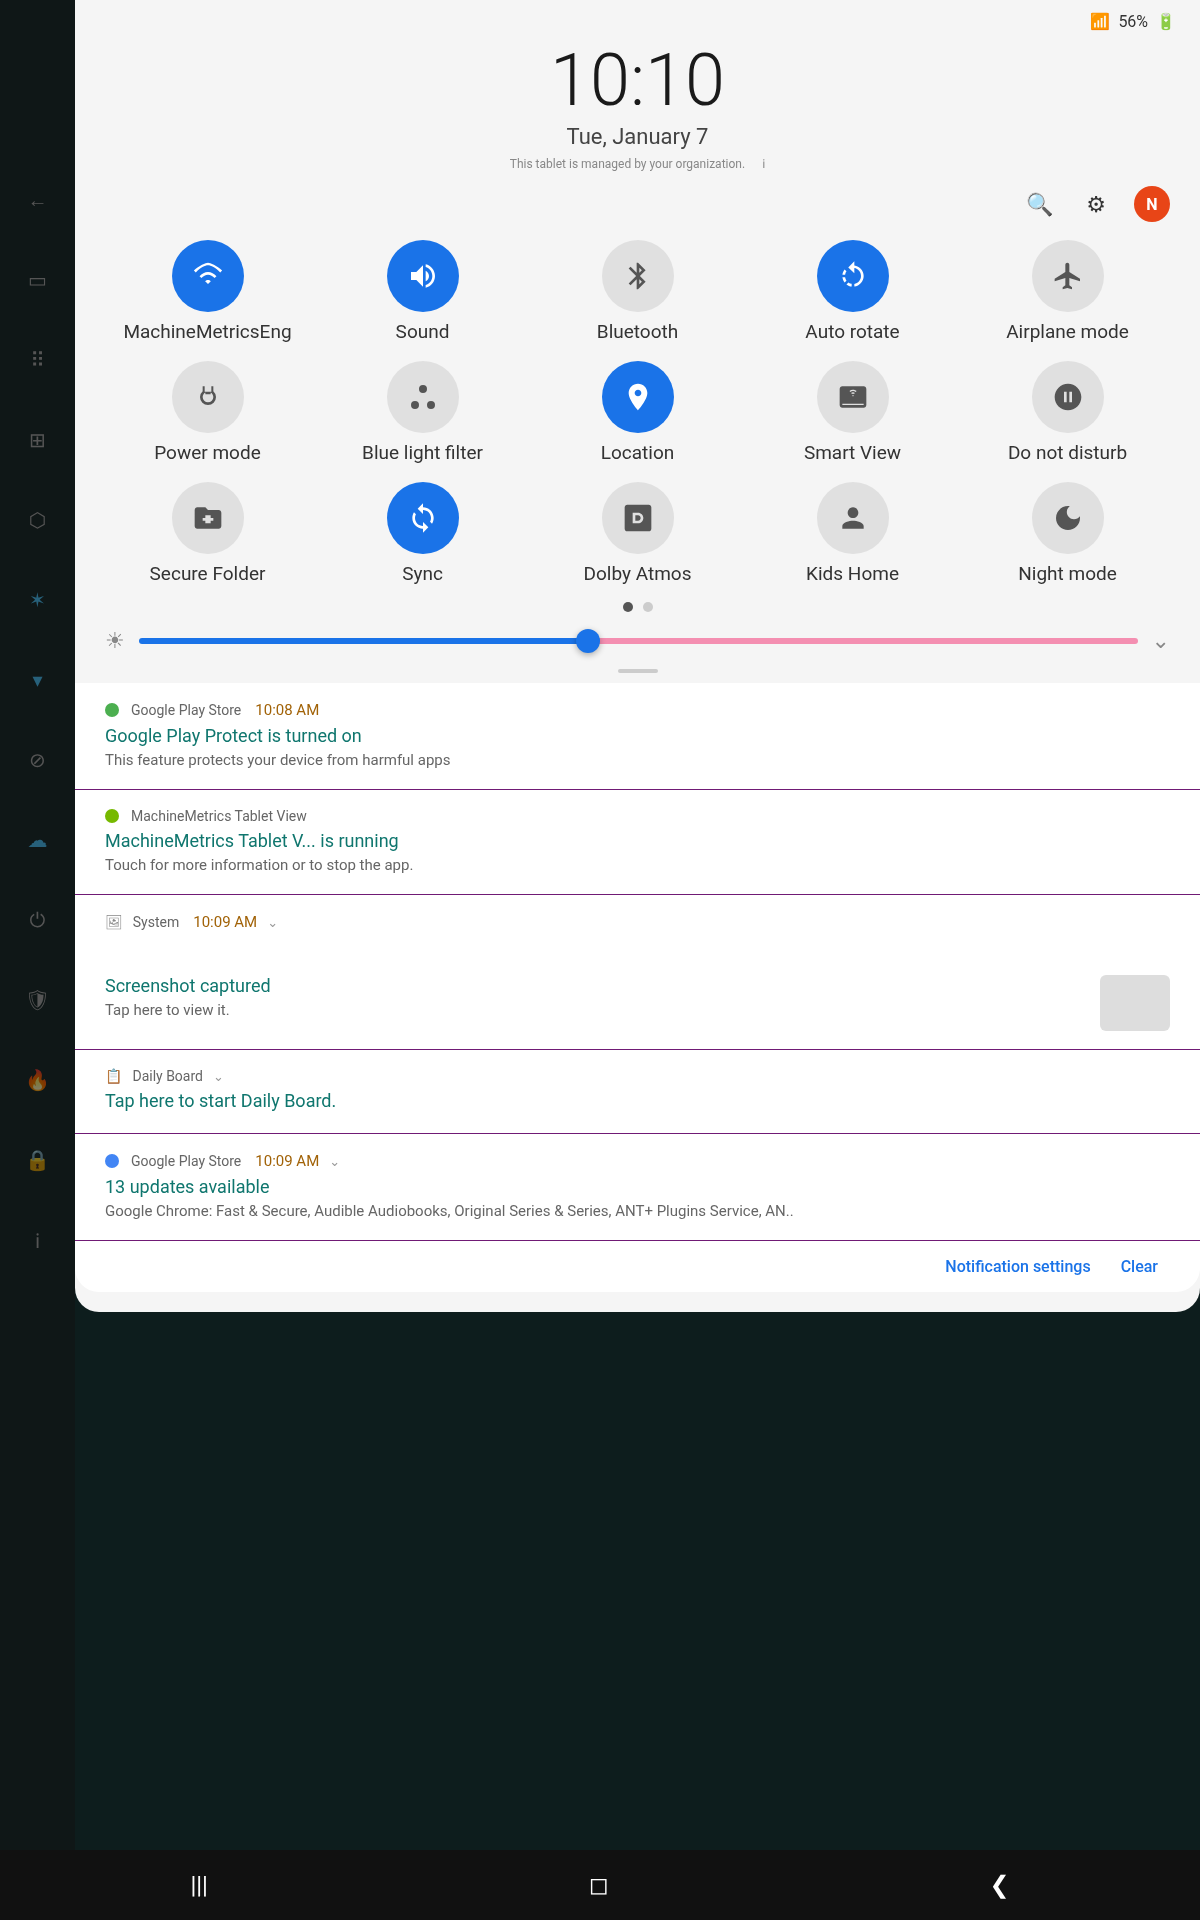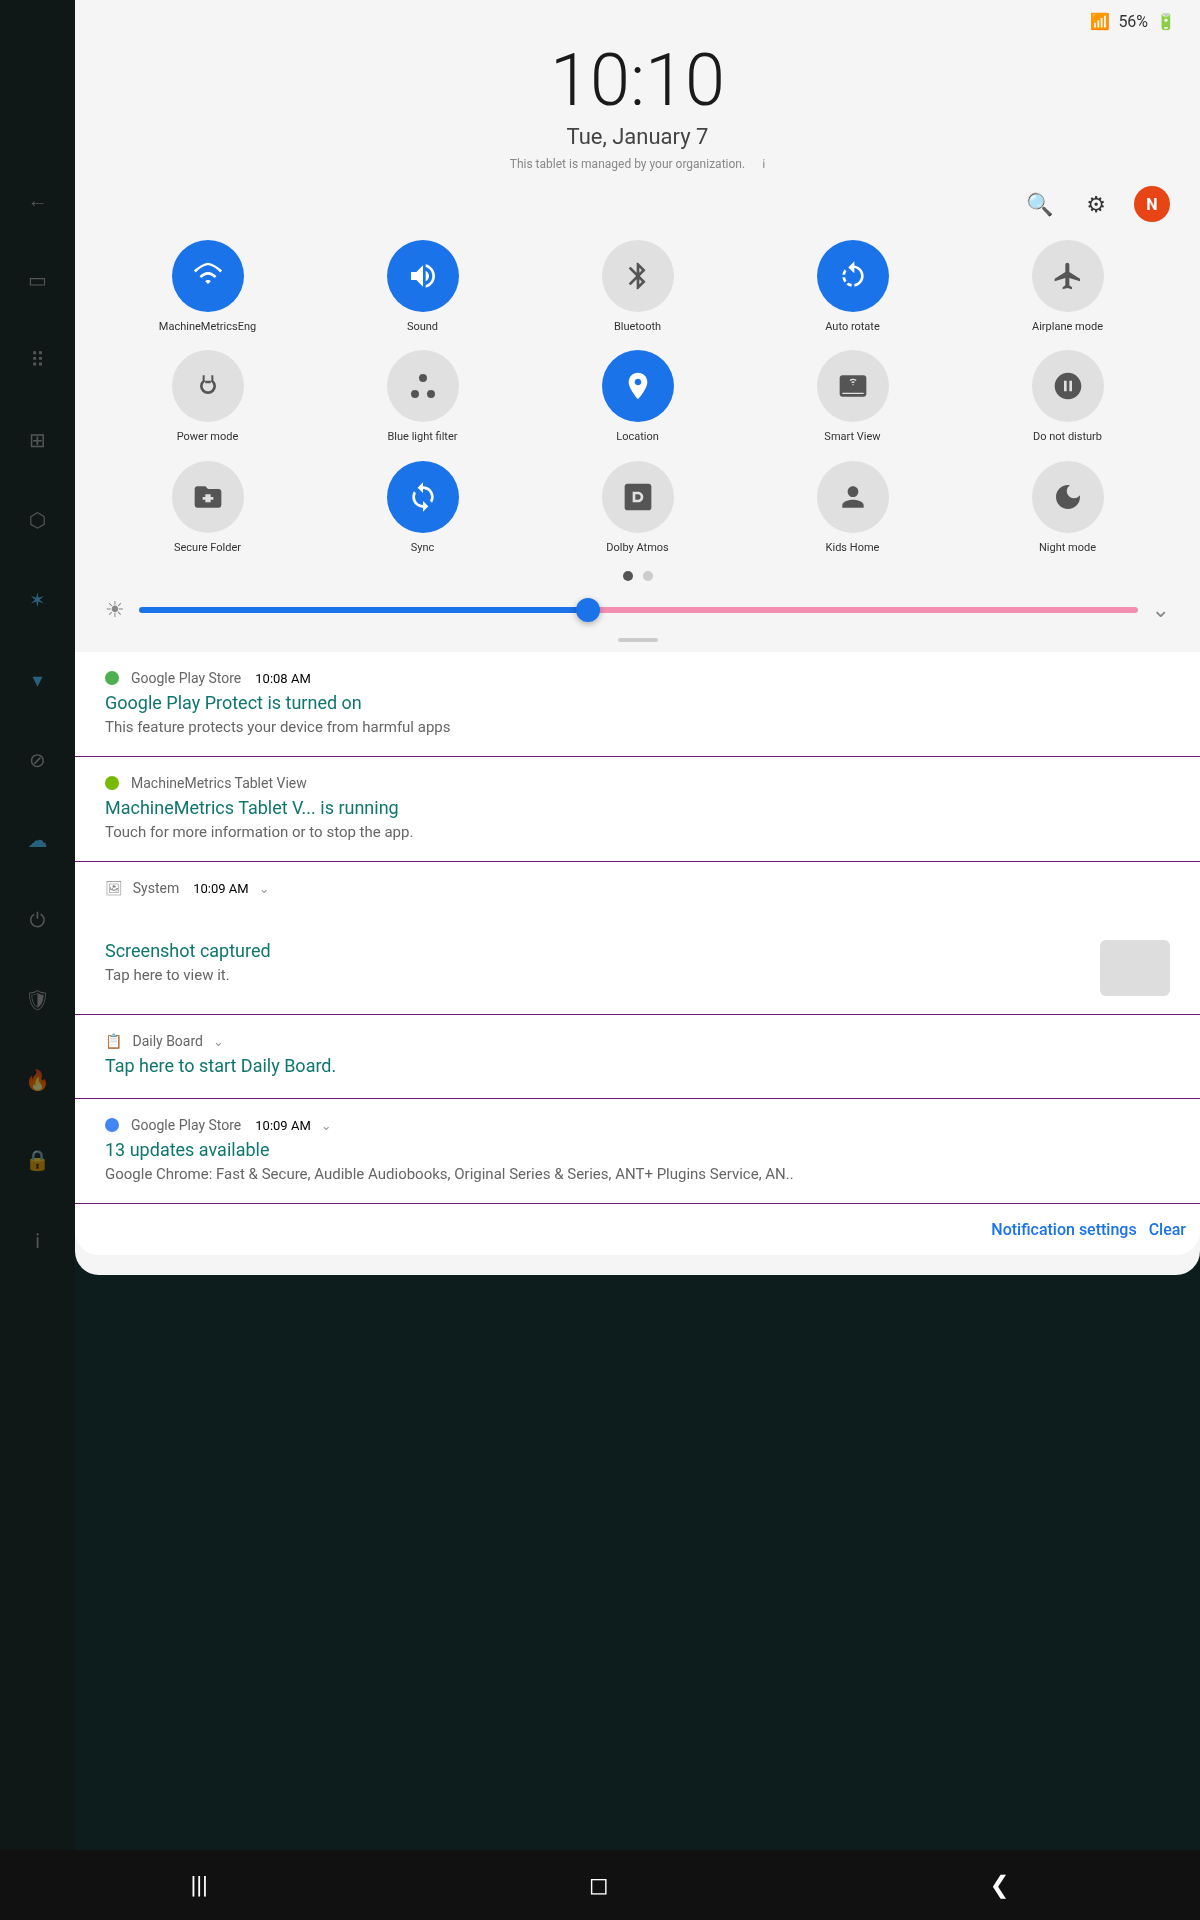--- a/index.html
+++ b/index.html
@@ -167,21 +167,21 @@
       background: #1a73e8;
       color: white;
     }
 
     .qs-icon.inactive {
       background: #e0e0e0;
       color: #555;
     }
 
     .qs-label {
-      font-size: 11px;
+      font-size: 19px;
       color: #333;
       text-align: center;
       line-height: 1.3;
     }
 
     
     .page-dots {
       display: flex;
       justify-content: center;
       gap: 10px;
@@ -278,22 +278,22 @@
       gap: 10px;
       margin-bottom: 6px;
     }
 
     .notif-app-name {
       font-size: 14px;
       color: #666;
     }
 
     .notif-time {
-      font-size: 13px;
-      color: #000000;
+      font-size: 15px;
+      color: #a16207;
       margin-left: 4px;
     }
 
     .notif-title {
       font-size: 18px;
       font-weight: 400;
       color: #0f766e;
       margin-bottom: 4px;
     }
 
@@ -304,22 +304,22 @@
     }
 
     .notif-row-relative {
       position: relative;
     }
 
     
     .bottom-actions {
       display: flex;
       justify-content: flex-end;
-      padding: 16px 14px;
-      gap: 12px;
+      padding: 16px 42px;
+      gap: 30px;
     }
 
     .bottom-action-btn {
       font-size: 16px;
       color: #1a73e8;
       cursor: pointer;
       font-weight: 500;
     }
 
     

